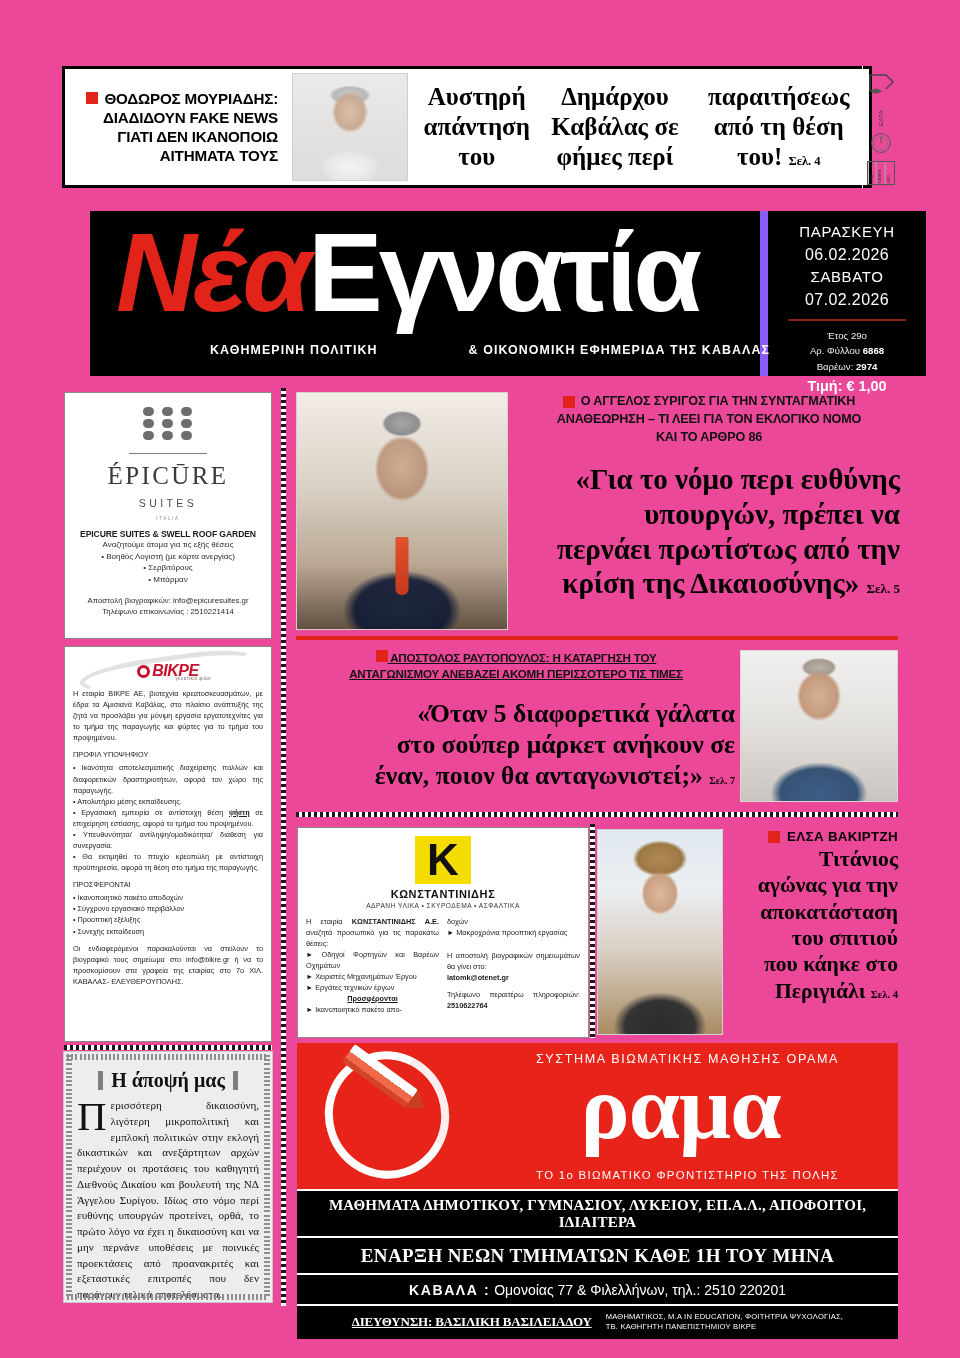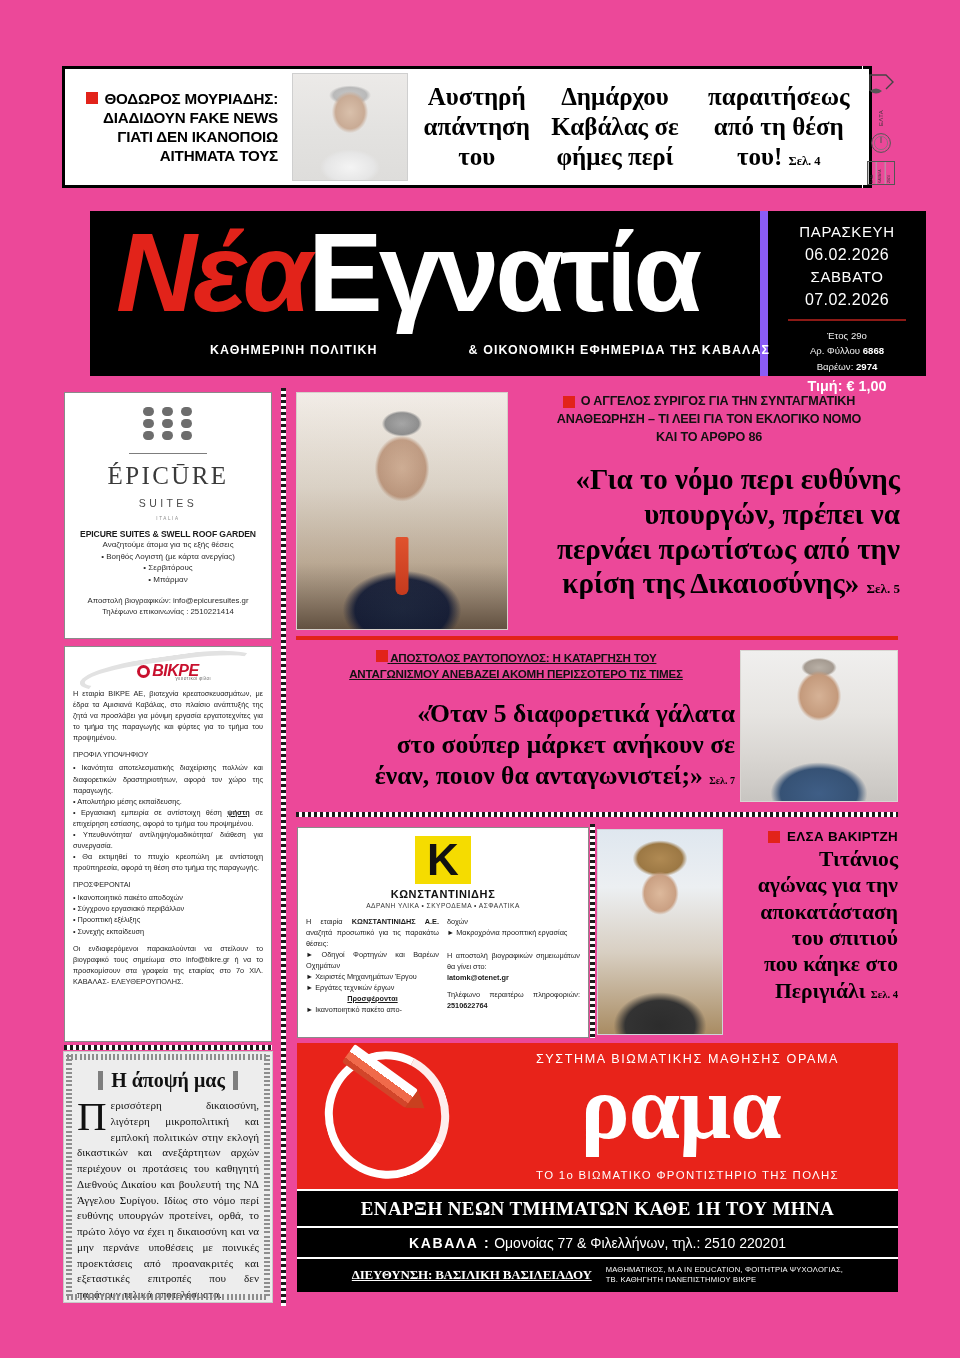--- a/index.html
+++ b/index.html
@@ -128,21 +128,21 @@
     border-radius:50%/60%; border:5px solid #d9d9d9; border-color:#e2e2e2 transparent transparent #e2e2e2;
     transform:rotate(-8deg);
   }
   .vikre-dot { width:13px; height:13px; border-radius:50%; background:#c8102e; position:relative; }
   .vikre-dot:after { content:""; position:absolute; inset:3px; background:#fff; border-radius:50%; }
   .vikre-word { font-size:16px; font-weight:bold; color:#c8102e; font-style:italic; letter-spacing:-0.5px; margin-left:2px; }
   .vikre-tag { font-size:4.6px; color:#6a6a6a; position:absolute; right:52px; top:22px; letter-spacing:0.4px; }
   .vikre-body { font-size:7.3px; line-height:1.52; color:#222; text-align:justify; }
   .vikre-body p { margin-bottom:6px; }
   .vikre-body .hd { font-weight:normal; margin-bottom:2px; }
-  .vikre-body u { text-decoration:underline; font-weight:bold; }
+  .vikre-body u { text-decoration:underline; font-weight:bold;font-family:Liberation Serif, serif; }
   .ed-frame {
     position:absolute; left:64px; top:1052px; width:208px; height:250px;
     background:#ededed; padding:8px 11px 6px;
     outline:1px solid #c9c9c9;
   }
   .ed-frame:before, .ed-frame:after {
     content:""; position:absolute; left:3px; right:3px; height:6px;
     background:repeating-linear-gradient(90deg,#8e8e8e 0 2px,transparent 2px 4.2px);
   }
   .ed-frame:before { top:2px; }
@@ -505,20 +505,21 @@
 
   <div class="ad-orama">
     <div class="or-red">
       <div class="or-ring"></div>
       <div class="or-pencil"></div>
       <div class="or-top">ΣΥΣΤΗΜΑ ΒΙΩΜΑΤΙΚΗΣ ΜΑΘΗΣΗΣ ΟΡΑΜΑ</div>
       <div class="or-word">ραμα</div>
       <div class="or-bot">ΤΟ 1ο ΒΙΩΜΑΤΙΚΟ ΦΡΟΝΤΙΣΤΗΡΙΟ ΤΗΣ ΠΟΛΗΣ</div>
     </div>
     <div class="or-black">
+      <div class="or-row or-r1">ΜΑΘΗΜΑΤΑ ΔΗΜΟΤΙΚΟΥ, ΓΥΜΝΑΣΙΟΥ, ΛΥΚΕΙΟΥ, ΕΠ.Α.Λ., ΑΠΟΦΟΙΤΟΙ, ΙΔΙΑΙΤΕΡΑ</div>
       <div class="or-row or-r2">ΕΝΑΡΞΗ ΝΕΩΝ ΤΜΗΜΑΤΩΝ ΚΑΘΕ 1Η ΤΟΥ ΜΗΝΑ</div>
       <div class="or-row or-r3"><b>ΚΑΒΑΛΑ :</b> <span>Ομονοίας 77 &amp; Φιλελλήνων, τηλ.: 2510 220201</span></div>
       <div class="or-row or-r4">
         <span class="dir">ΔΙΕΥΘΥΝΣΗ: ΒΑΣΙΛΙΚΗ ΒΑΣΙΛΕΙΑΔΟΥ</span>
         <span class="qual">
           <span>ΜΑΘΗΜΑΤΙΚΟΣ, Μ.Α IN EDUCATION, ΦΟΙΤΗΤΡΙΑ ΨΥΧΟΛΟΓΙΑΣ,</span><br><span>ΤΒ. ΚΑΘΗΓΗΤΗ ΠΑΝΕΠΙΣΤΗΜΙΟΥ ΒΙΚΡΕ</span>
         </span>
       </div>
     </div>
   </div>

